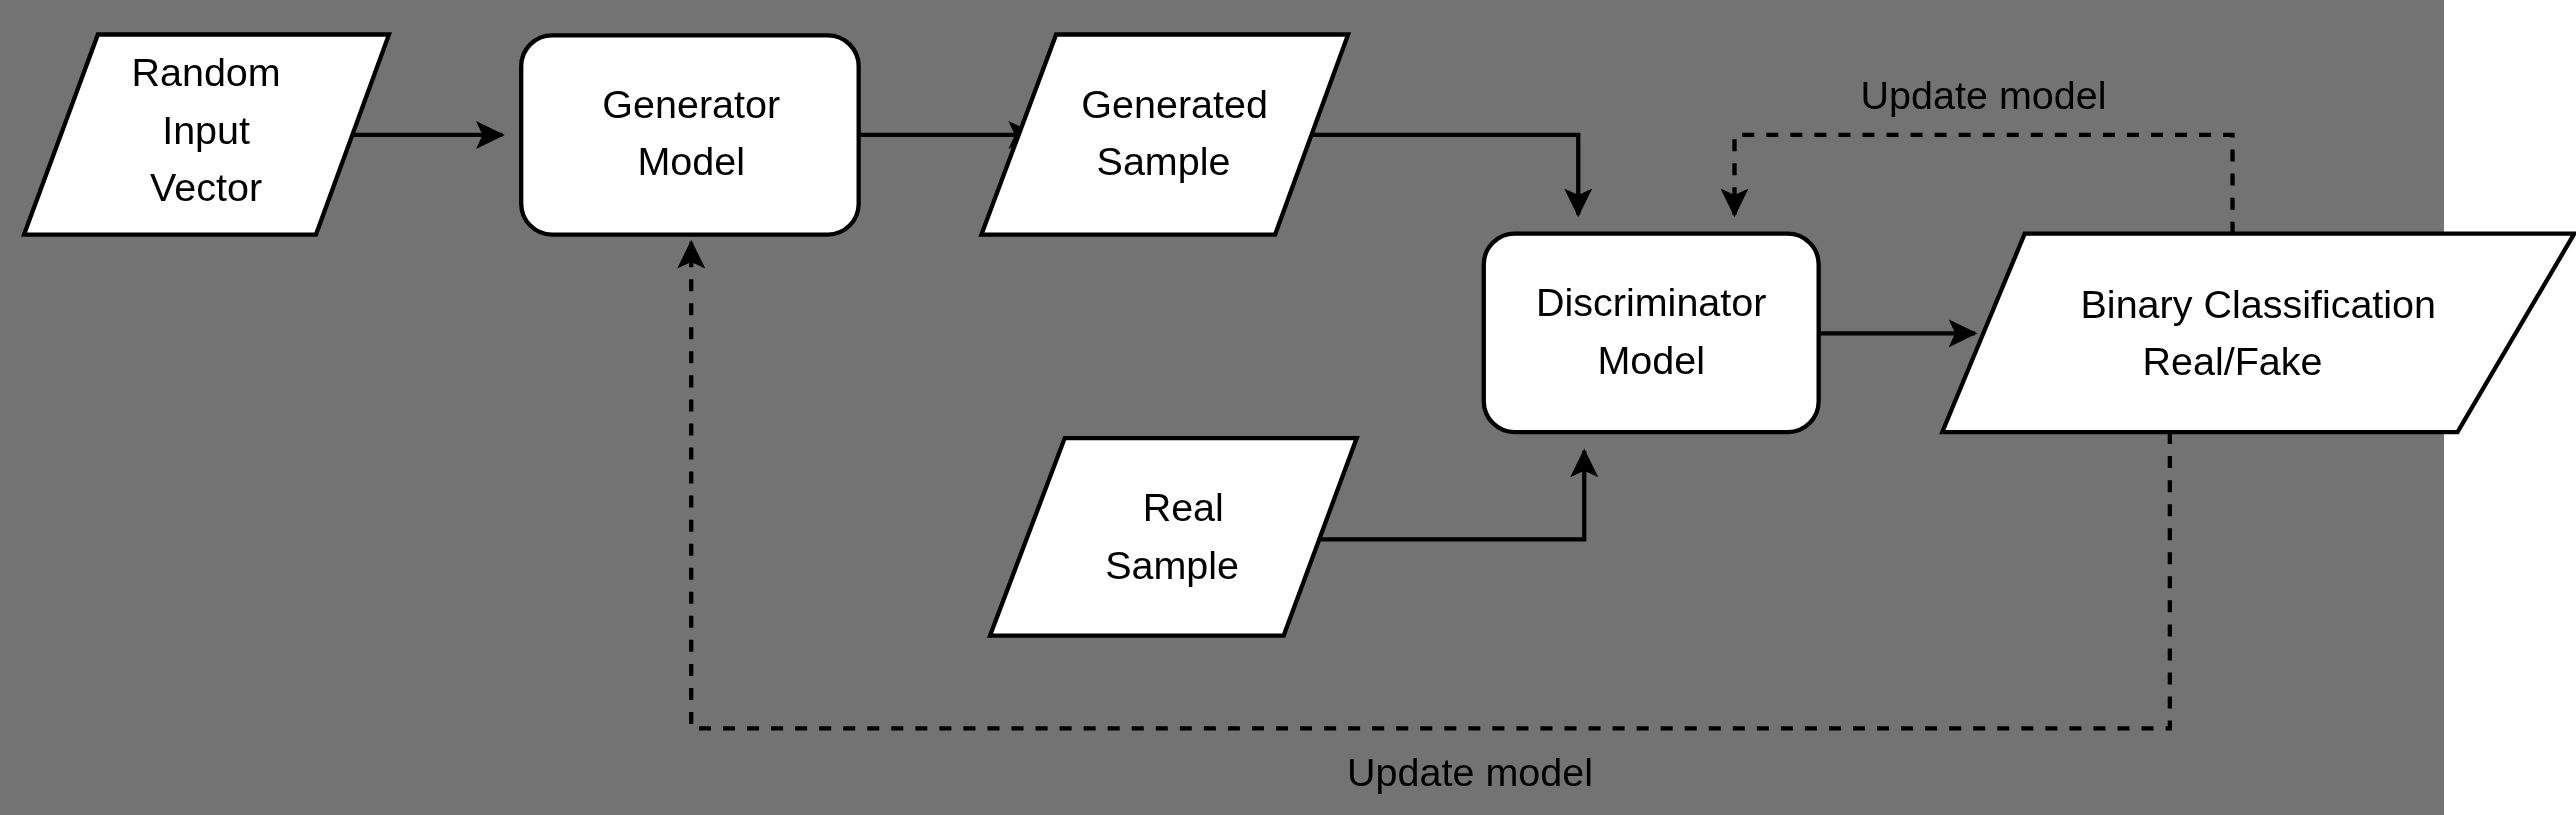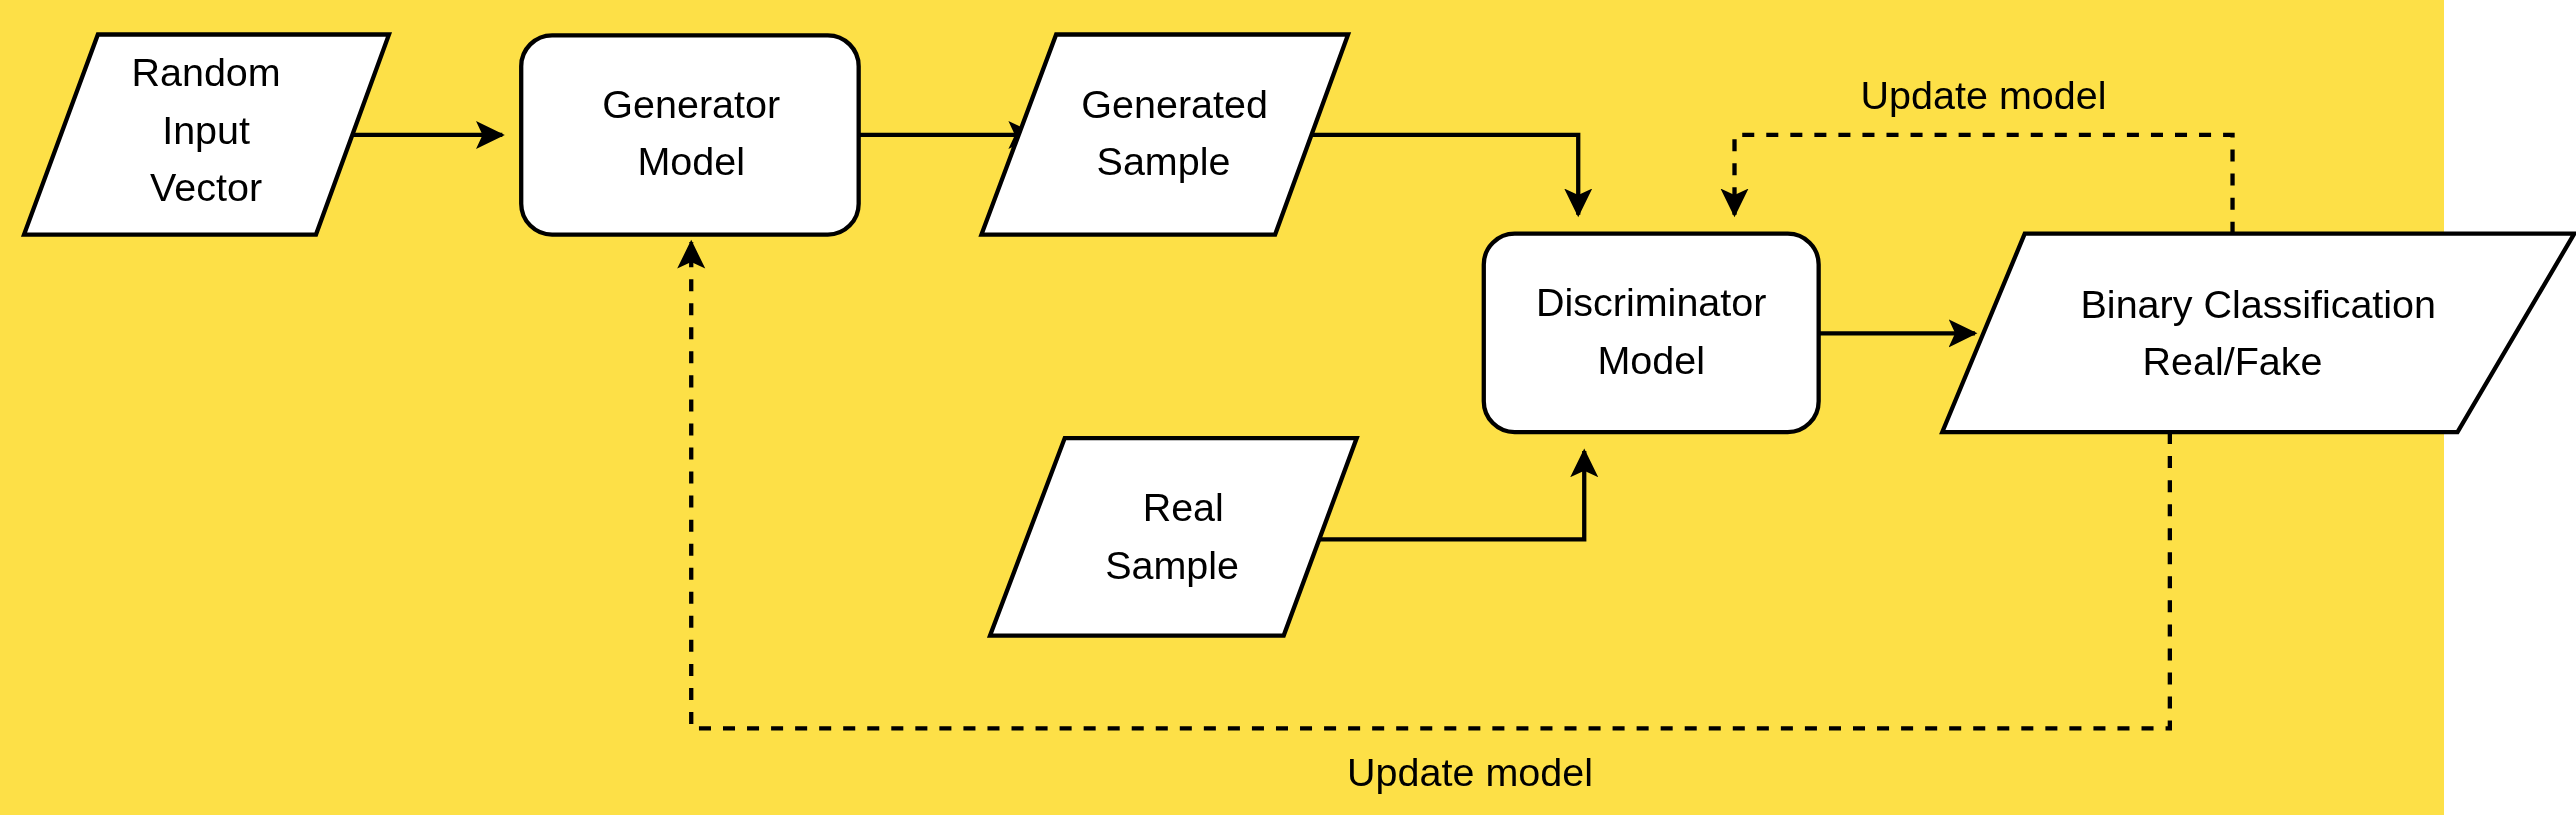--- a/index.html
+++ b/index.html
@@ -10,21 +10,21 @@
   body {
     width: 2576px;
     height: 816px;
     overflow: hidden;
     font-family: "Liberation Sans", sans-serif;
   }
   #diagram-root {
     position: relative;
     width: 2444px;
     height: 816px;
-    background: #fde047;
+    background: #737373;
   }
   svg#gan-diagram {
     display: block;
     width: 2576px;
     height: 816px;
   }
   .shape-outline {
     fill: #ffffff;
     stroke: #000000;
     stroke-width: 5;

